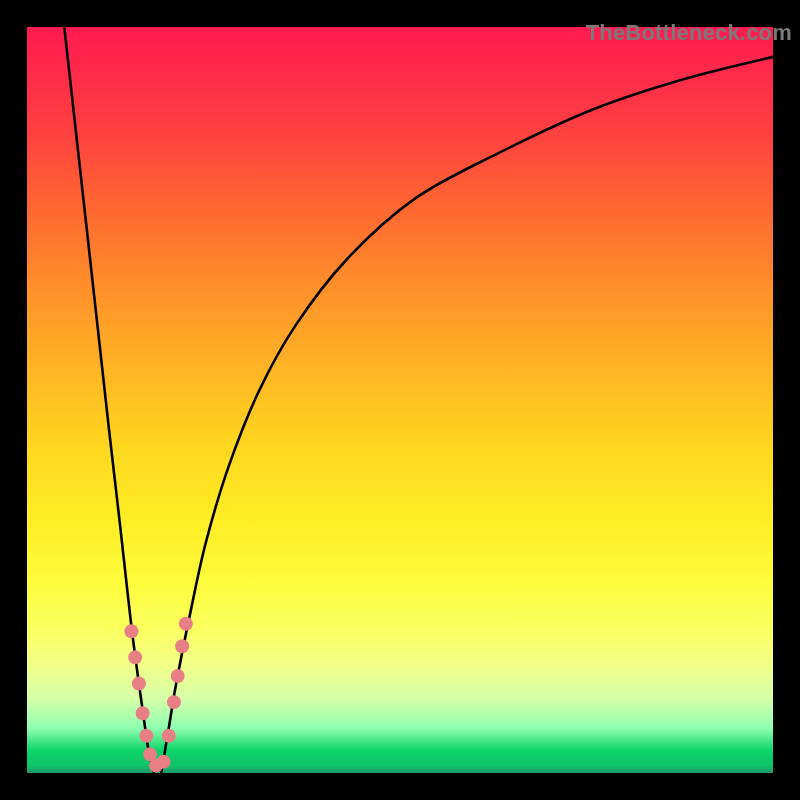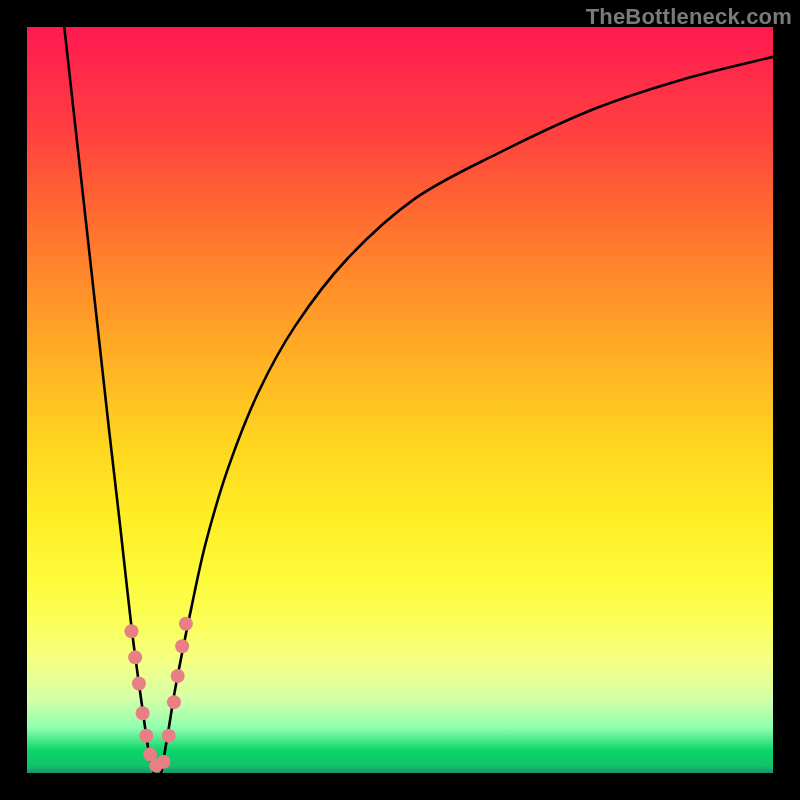--- a/index.html
+++ b/index.html
@@ -45,21 +45,21 @@
       #f4ff84 85%,
       #d6ffa8 90%,
       #8effb0 94%,
       #0bd568 97%,
       #11c46a 99%,
       #1b956d 100%
     );
   }
   .watermark {
     position: absolute;
-    top: 4px;
+    top: 20px;
     right: 8px;
     font-family: Arial, Helvetica, sans-serif;
     font-size: 22px;
     font-weight: 600;
     color: #7a7a7a;
     letter-spacing: 0.2px;
     user-select: none;
   }
   svg.curves {
     position: absolute;

